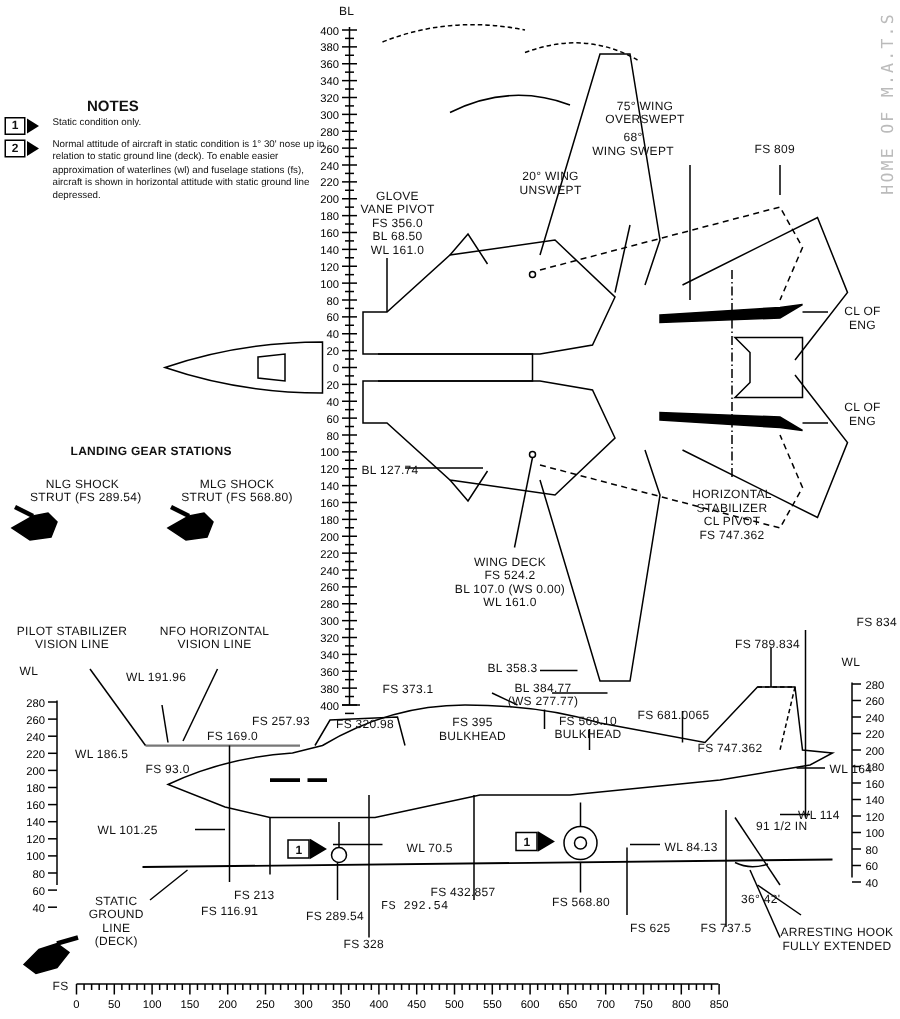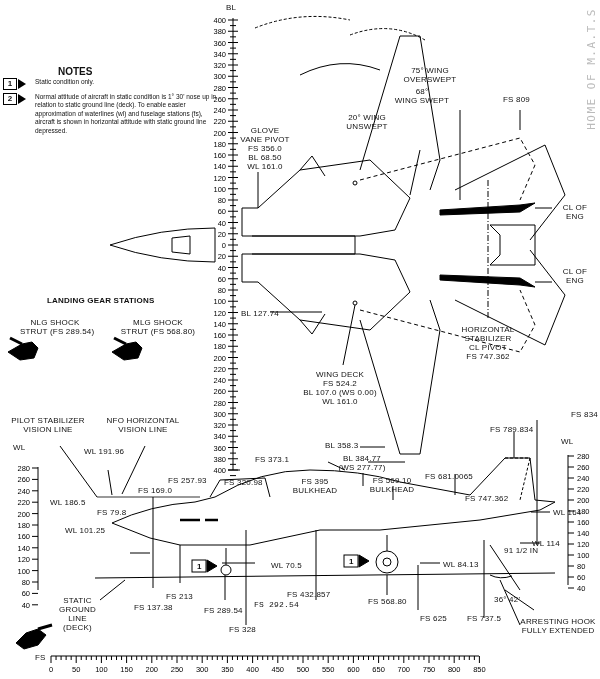--- a/index.html
+++ b/index.html
@@ -515,44 +515,44 @@
   </div>
 <div class="t c" style="left:98px;top:416px;width:90px;">
     <div>NFO HORIZONTAL</div>
     <div>VISION LINE</div>
   </div>
 <div class="t" style="left:13px;top:443px;">WL</div>
 <div class="t" style="left:84px;top:447px;">WL 191.96</div>
 <div class="t" style="left:50px;top:498px;">WL 186.5</div>
 <div class="t" style="left:168px;top:476px;">FS 257.93</div>
 <div class="t" style="left:138px;top:486px;">FS 169.0</div>
-<div class="t" style="left:97px;top:508px;">FS 79.8</div>
+<div class="t" style="left:97px;top:508px;">FS 93.0</div>
 <div class="t" style="left:224px;top:478px;">FS 320.98</div>
 <div class="t" style="left:255px;top:455px;">FS 373.1</div>
 <div class="t c" style="left:285px;top:465px;width:60px;margin-top:12px;">
     <div>FS 395</div>
     <div>BULKHEAD</div>
   </div>
 <div class="t c" style="left:362px;top:476px;width:60px;">
     <div>FS 569.10</div>
     <div>BULKHEAD</div>
   </div>
 <div class="t" style="left:425px;top:472px;">FS 681.0065</div>
 <div class="t" style="left:465px;top:494px;">FS 747.362</div>
 <div class="t" style="left:490px;top:425px;">FS 789.834</div>
 <div class="t" style="left:523px;top:410px;padding-left:48px;">FS 834</div>
 <div class="t" style="left:561px;top:437px;">WL</div>
 <div class="t" style="left:533px;top:508px;margin-left:20px;">WL 164</div>
 <div class="t" style="left:532px;top:539px;">WL 114</div>
 <div class="t" style="left:504px;top:546px;">91 1/2 IN</div>
-<div class="t" style="left:65px;top:526px;">WL 101.25</div>
+<div class="t" style="left:65px;top:549px;">WL 101.25</div>
 <div class="t" style="left:271px;top:561px;">WL 70.5</div>
 <div class="t" style="left:443px;top:560px;">WL 84.13</div>
-<div class="t" style="left:166px;top:592px;">FS 213</div>
-<div class="t" style="left:134px;top:603px;">FS 137.38</div>
+<div class="t" style="left:156px;top:592px;">FS 213</div>
+<div class="t" style="left:134px;top:603px;">FS 116.91</div>
 <div class="t" style="left:204px;top:606px;">FS 289.54</div>
 <div class="t" style="left:254px;top:600px;font-family:Liberation Mono, monospace;">FS 292.54</div>
 <div class="t" style="left:229px;top:625px;">FS 328</div>
 <div class="t" style="left:287px;top:590px;">FS 432.857</div>
 <div class="t" style="left:368px;top:597px;">FS 568.80</div>
 <div class="t" style="left:420px;top:614px;">FS 625</div>
 <div class="t" style="left:467px;top:614px;">FS 737.5</div>
 <div class="t" style="left:494px;top:595px;">36° 42'</div>
 <div class="t c" style="left:513px;top:617px;width:90px;">
     <div>ARRESTING HOOK</div>

